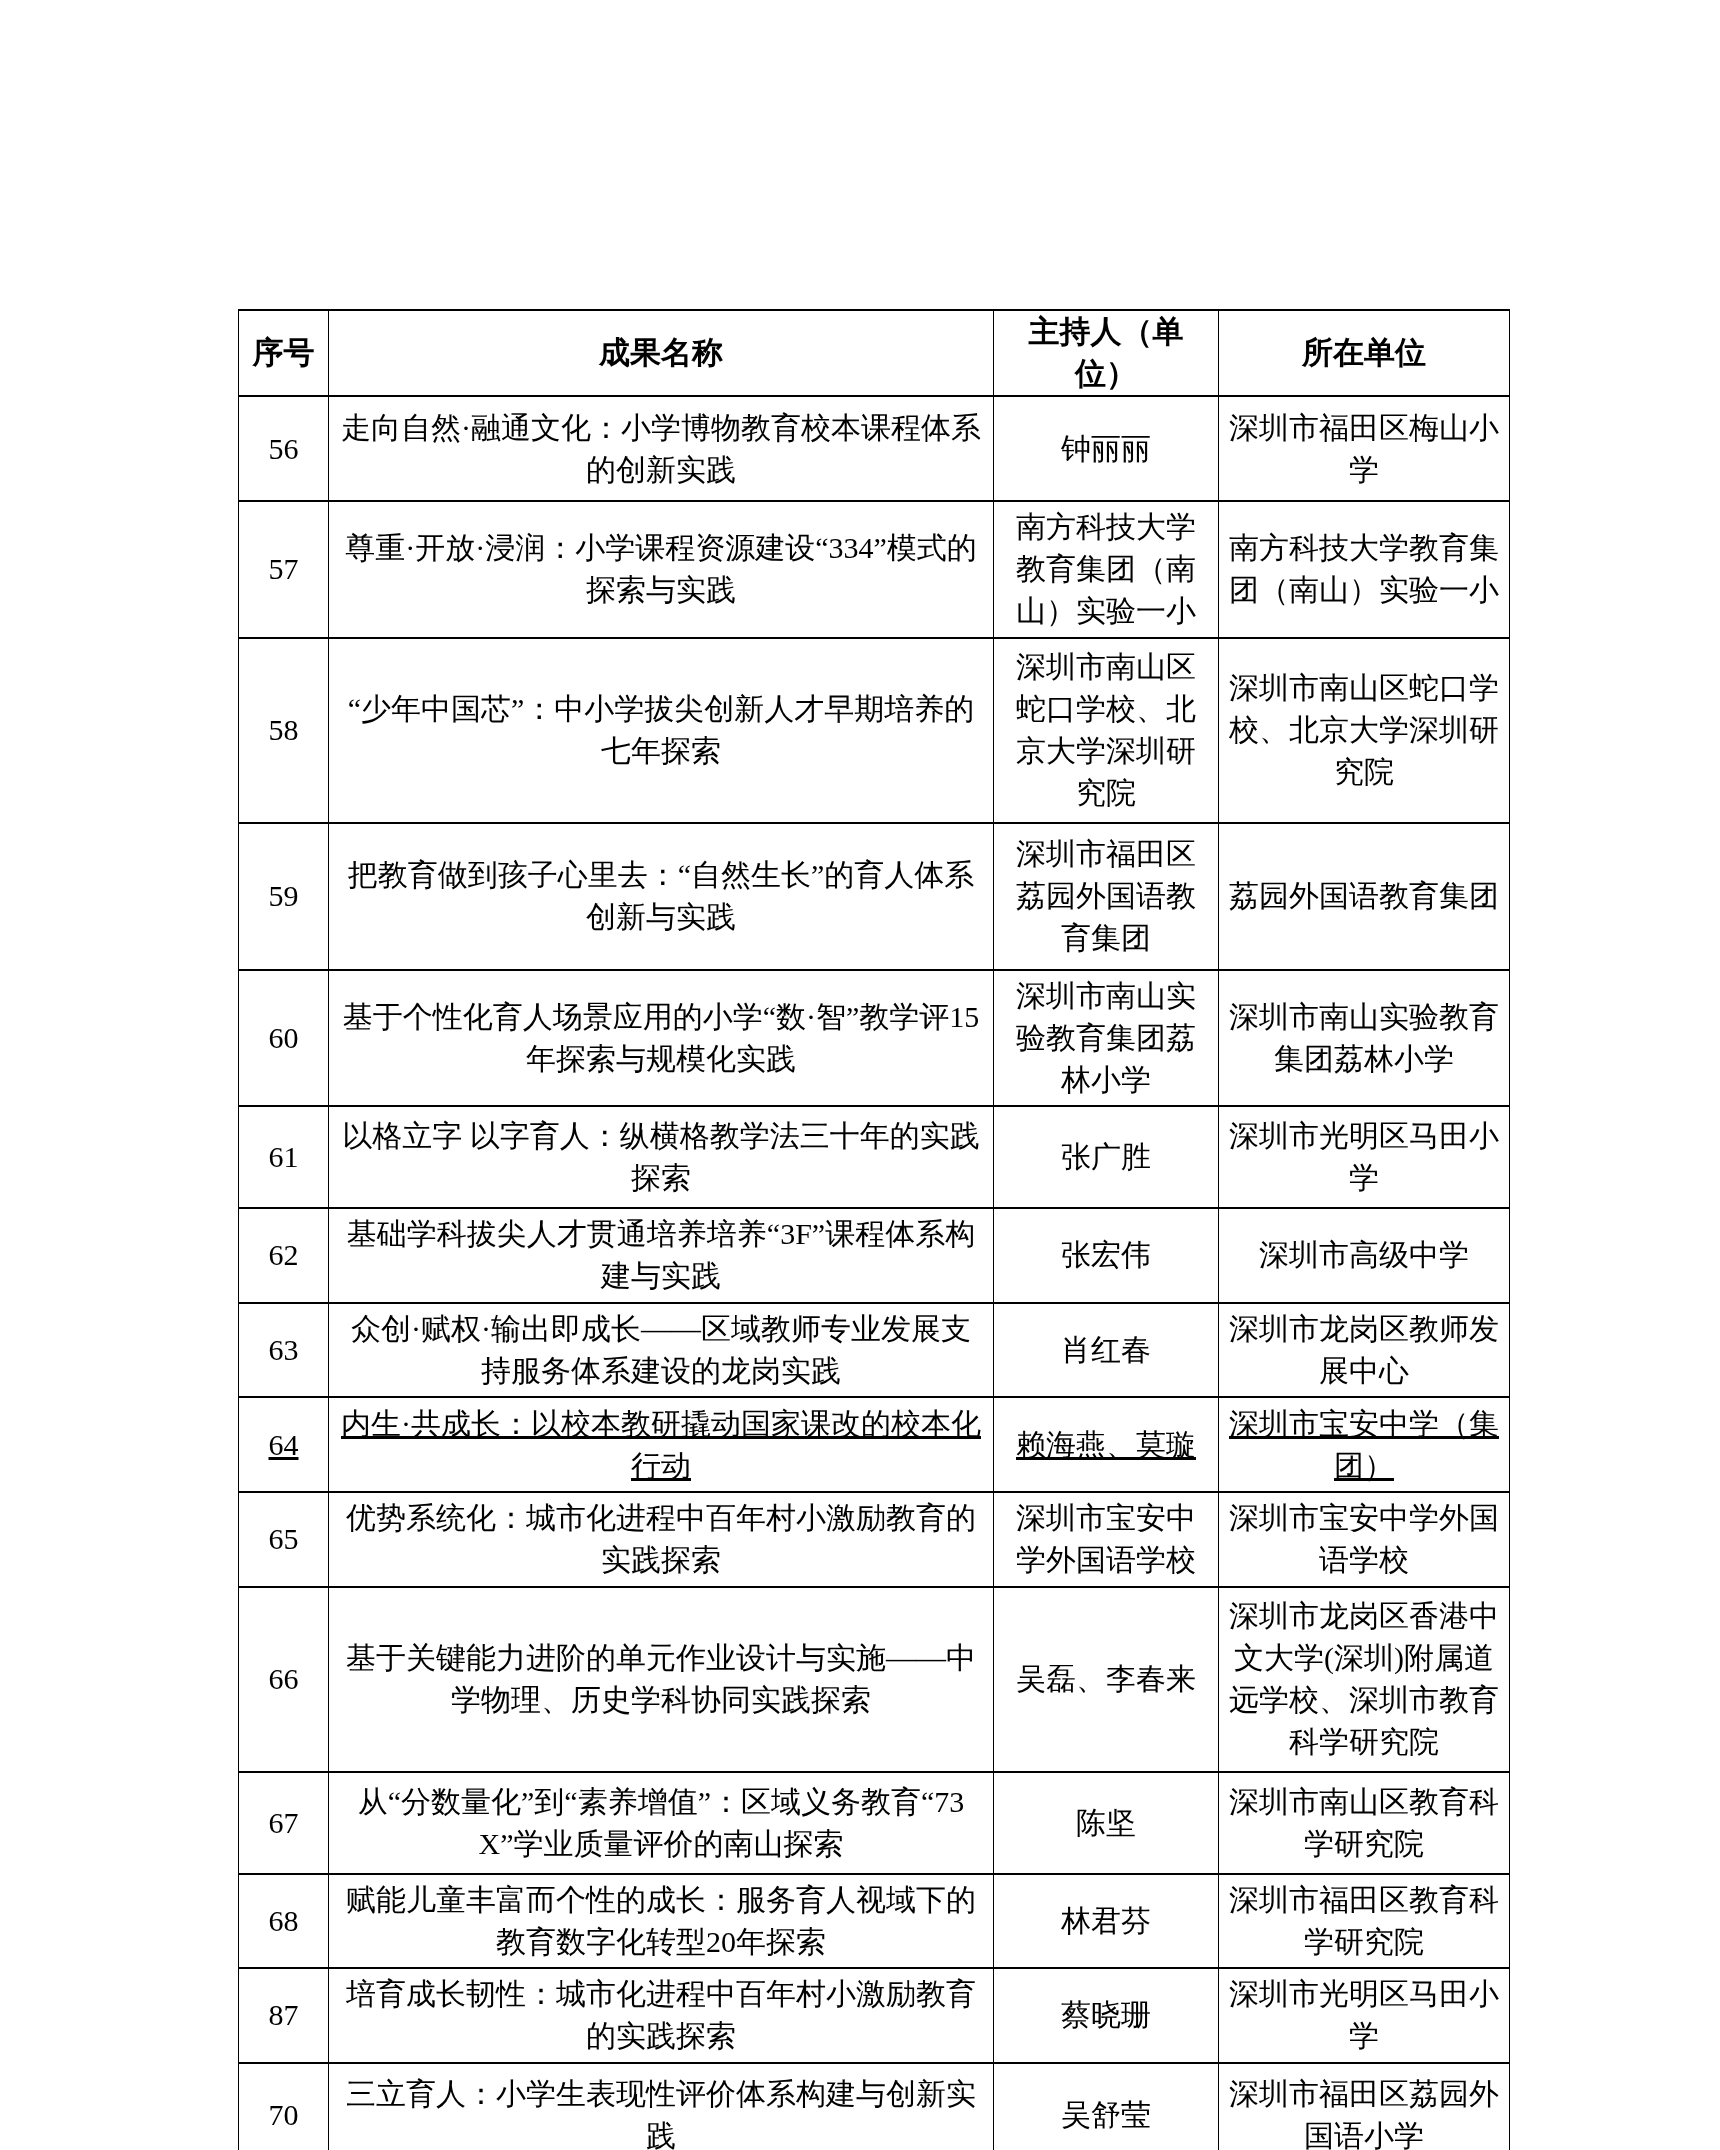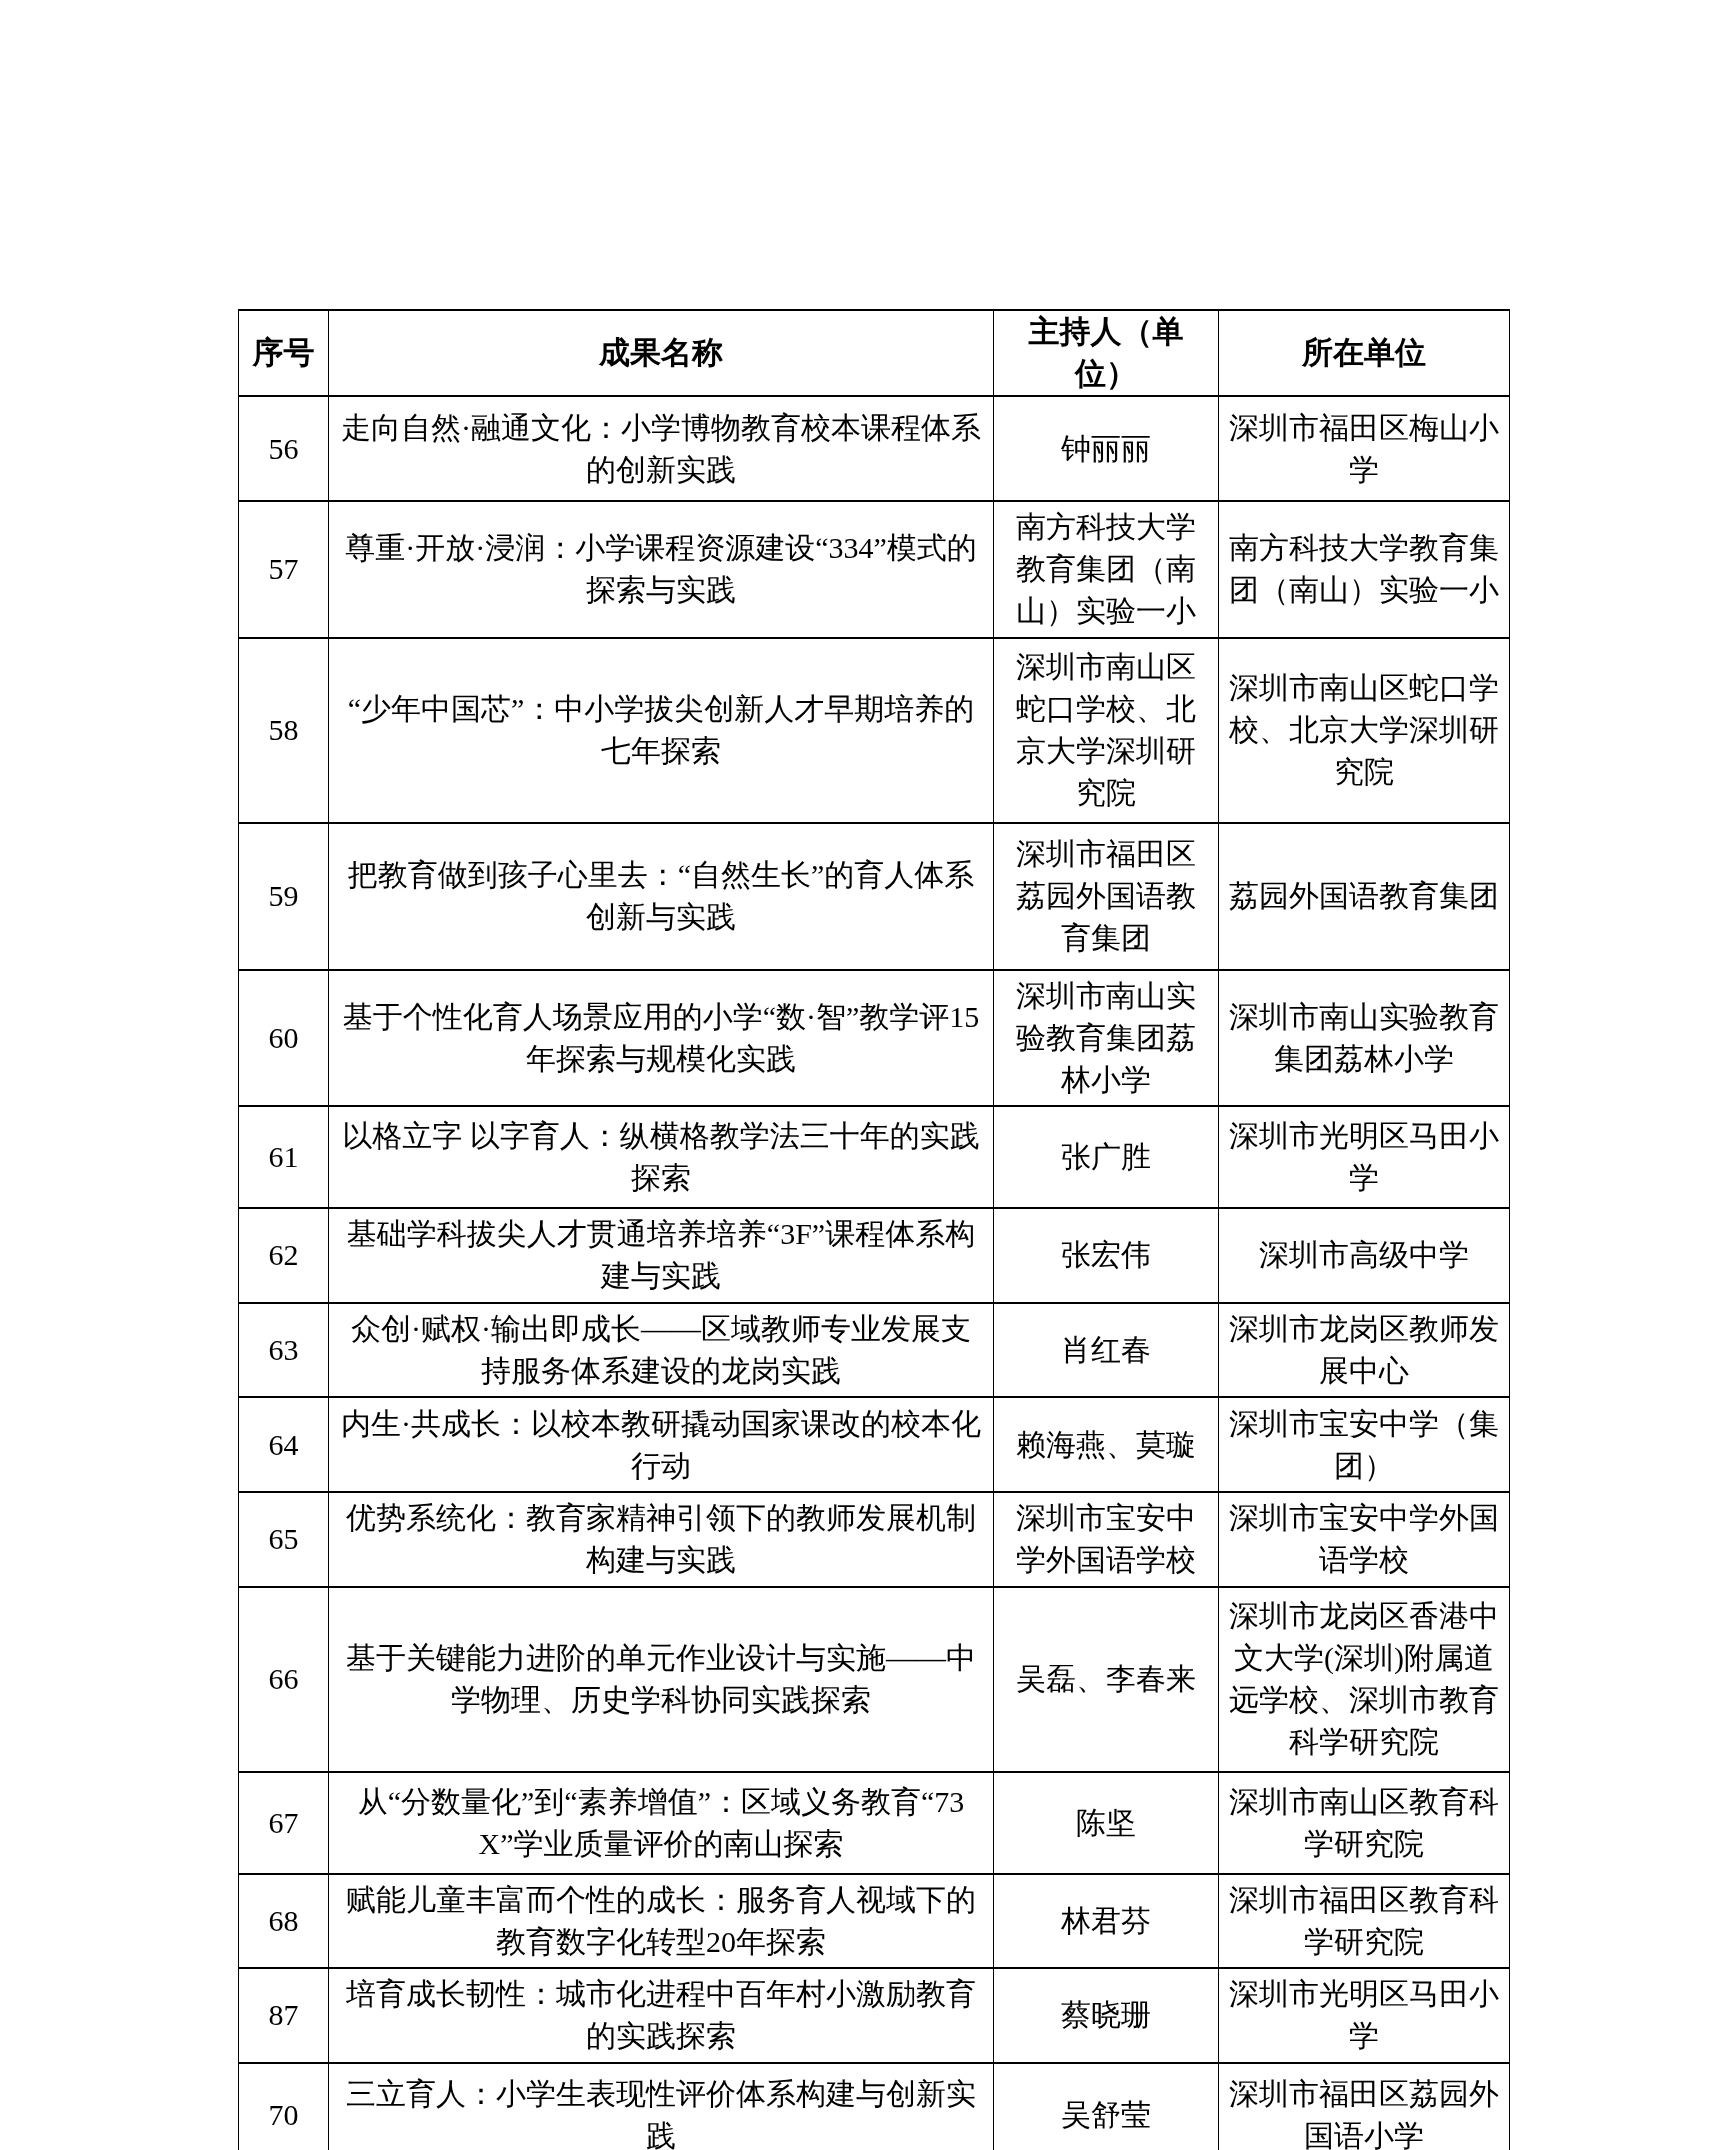--- a/index.html
+++ b/index.html
@@ -115,29 +115,29 @@
     <td class="c-title">基础学科拔尖人才贯通培养培养“3F”课程体系构建与实践</td>
     <td class="c-host">张宏伟</td>
     <td class="c-unit">深圳市高级中学</td>
   </tr>
         <tr style="height: 91px;">
     <td class="c-no">63</td>
     <td class="c-title">众创·赋权·输出即成长——区域教师专业发展支持服务体系建设的龙岗实践</td>
     <td class="c-host">肖红春</td>
     <td class="c-unit">深圳市龙岗区教师发展中心</td>
   </tr>
-        <tr style="height: 91px;">
+        <tr style="height: 91px; text-decoration: underline;">
     <td class="c-no">64</td>
     <td class="c-title">内生·共成长：以校本教研撬动国家课改的校本化行动</td>
     <td class="c-host">赖海燕、莫璇</td>
     <td class="c-unit">深圳市宝安中学（集团）</td>
   </tr>
         <tr style="height: 89px; margin-left: 9px;">
     <td class="c-no">65</td>
-    <td class="c-title">优势系统化：教育家精神引领下的教师发展机制构建与实践</td>
+    <td class="c-title">优势系统化：城市化进程中百年村小激励教育的实践探索</td>
     <td class="c-host">深圳市宝安中学外国语学校</td>
     <td class="c-unit">深圳市宝安中学外国语学校</td>
   </tr>
         <tr style="height: 185px;">
     <td class="c-no">66</td>
     <td class="c-title">基于关键能力进阶的单元作业设计与实施——中学物理、历史学科协同实践探索</td>
     <td class="c-host">吴磊、李春来</td>
     <td class="c-unit">深圳市龙岗区香港中文大学(深圳)附属道远学校、深圳市教育科学研究院</td>
   </tr>
         <tr style="height: 102px; margin-top: 12px;">

